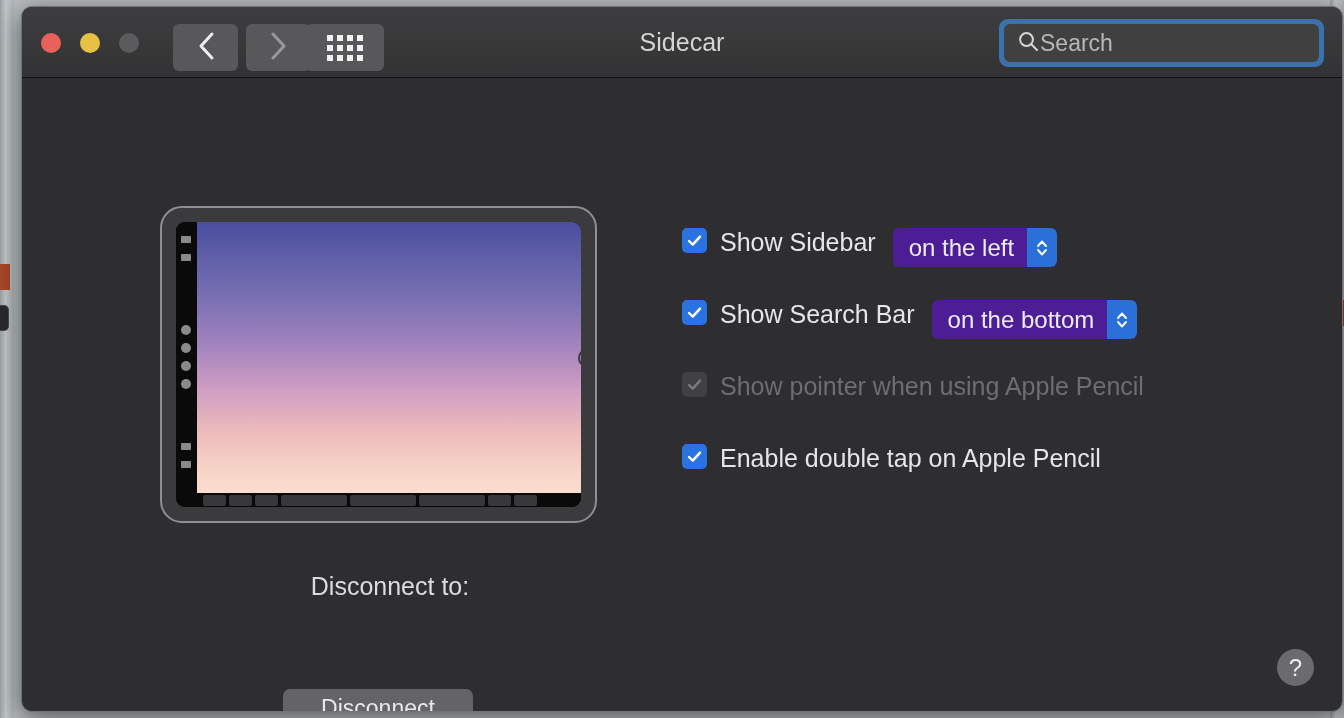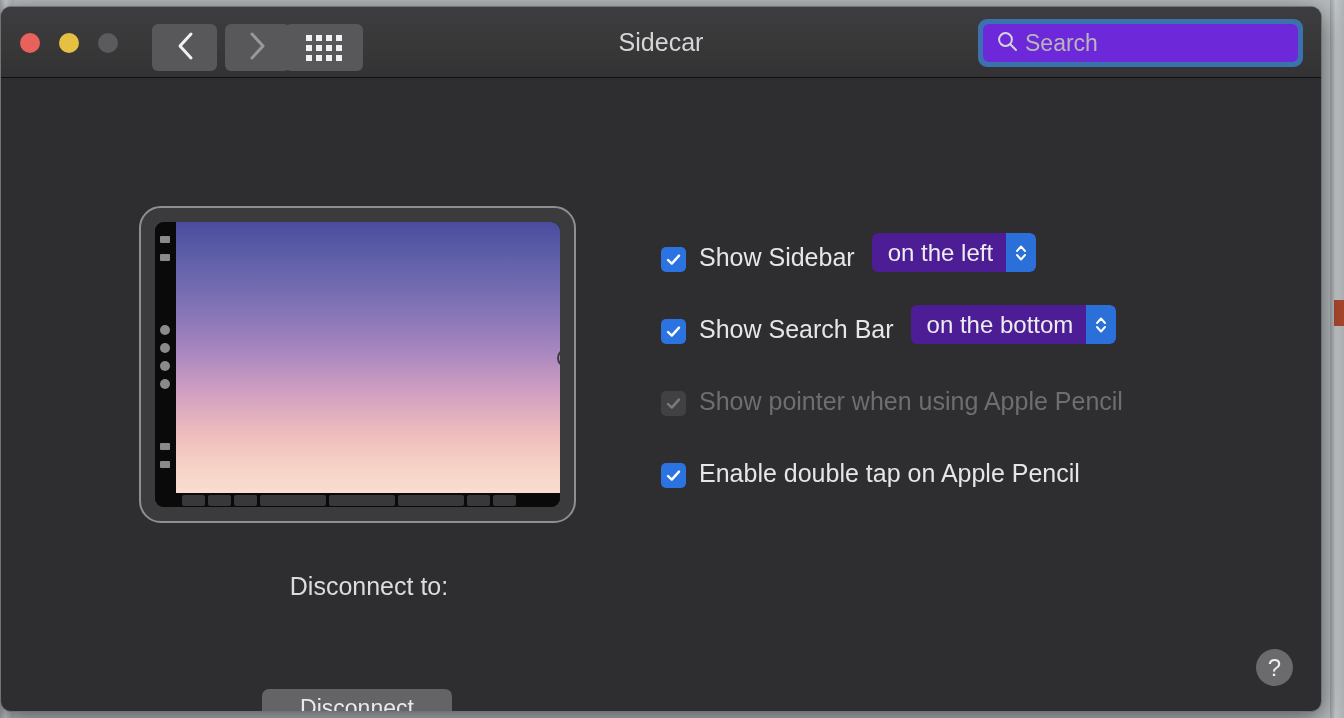--- a/index.html
+++ b/index.html
@@ -45,21 +45,21 @@
     background: #2a2a2c;
     border-top-right-radius: 5px;
     border-bottom-right-radius: 5px;
     border: 1px solid #4a4a4d;
     border-left: none;
   }
 
   
   .window {
     position: absolute;
-    left: 0;
+    left: 21px;
     top: 6px;
     width: 1322px;
     height: 706px;
     background: #2e2e30;
     border-radius: 11px;
     border: 1px solid #707377;
     box-shadow: 0 6px 26px rgba(0,0,0,.55);
     overflow: hidden;
   }
 
@@ -138,26 +138,26 @@
     right: 18px;
     width: 325px;
     height: 48px;
     border-radius: 9px;
     border: 3px solid #3b72ad;
     background: #3b72ad;
     padding: 2px;
   }
   .search-field {
     width: 100%; height: 100%;
-    background: #6d28d9;
+    background: #404040;
     border-radius: 6px;
     display: flex;
     align-items: center;
     padding-left: 13px;
-    gap: 7px;
+    gap: 1px;
   }
   .search-ph { color: #b7b7b9; font-size: 23px; }
 
   
   .content { position: relative; height: 634px; }
 
   
   .ipad {
     position: absolute;
     left: 138px;
@@ -261,21 +261,21 @@
     align-items: center;
     justify-content: center;
     border: none;
     font-family: "Liberation Sans", sans-serif;
   }
 
   
   .options { position: absolute; left: 660px; top: 150px; }
   .opt-row {
     display: flex;
-    align-items: flex-end;
+    align-items: flex-start;
     height: 44px;
     margin-bottom: 28px;
   }
   .opt-row:last-child { margin-bottom: 0; }
 
   .cbox {
     width: 25px; height: 25px;
     border-radius: 5px;
     background: #2b73e0;
     display: flex;

